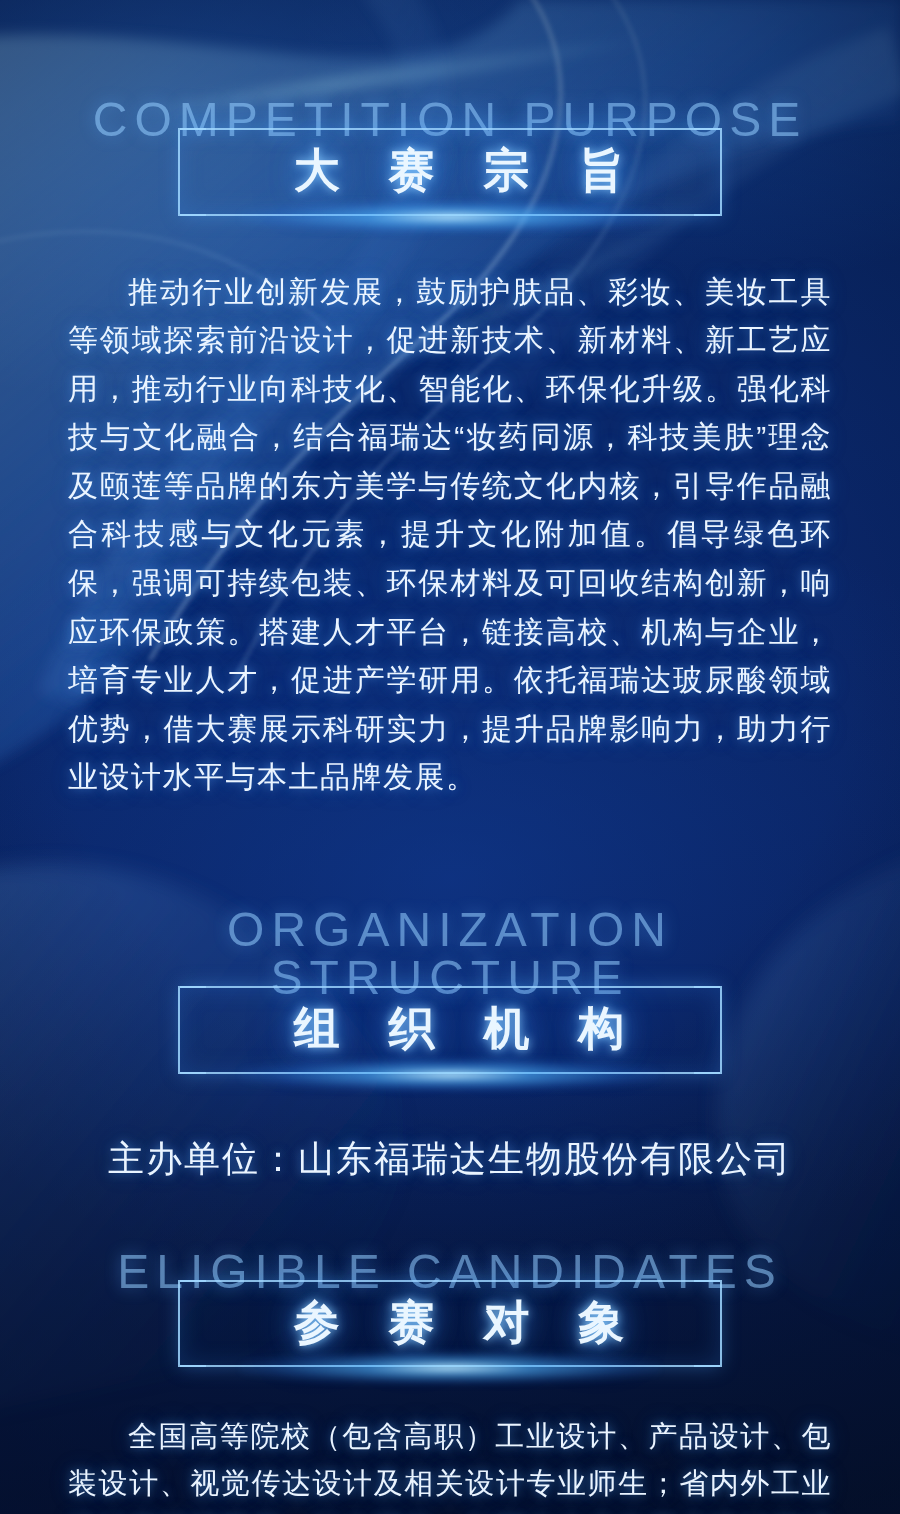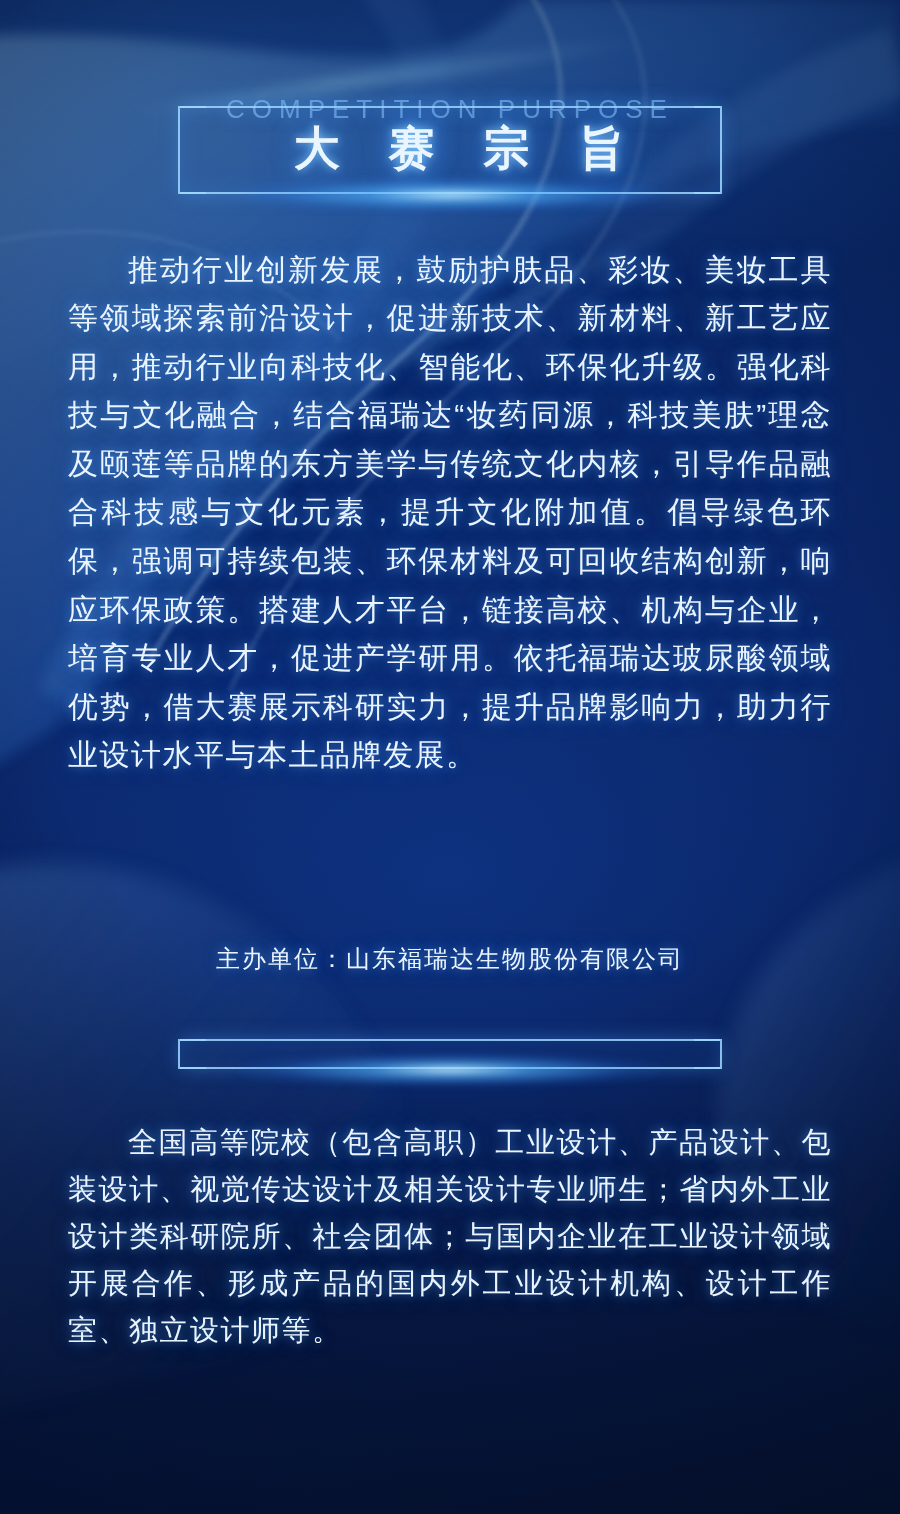--- a/index.html
+++ b/index.html
@@ -46,21 +46,21 @@
     z-index: 5;
     width: 900px;
   }
 
   
   .section-head {
     position: relative;
     text-align: center;
   }
   .eng-title {
-    font-size: 26px;
+    font-size: 48px;
     letter-spacing: 7px;
     color: rgba(150,205,255,0.55);
     font-weight: 400;
     text-transform: uppercase;
     line-height: 1;
     margin-bottom: -16px;
     text-shadow: 0 0 16px rgba(90,170,255,0.45);
     position: relative;
     z-index: 2;
   }
@@ -122,21 +122,21 @@
     letter-spacing: 1.5px;
     text-align: justify;
     text-justify: inter-ideograph;
     text-shadow: 0 0 10px rgba(90,170,255,0.55), 0 0 22px rgba(50,130,230,0.35);
   }
   .para.indent { text-indent: 60px; }
 
   .org-list {
     text-align: center;
     color: #eaf4ff;
-    font-size: 24px;
+    font-size: 36px;
     line-height: 1.62;
     letter-spacing: 2px;
     text-shadow: 0 0 10px rgba(90,170,255,0.55), 0 0 22px rgba(50,130,230,0.3);
   }
 
   .block-purpose { padding: 96px 68px 0; }
   .purpose-body { margin-top: 52px; }
   .block-org { padding: 74px 68px 0; }
   .org-body { margin-top: 56px; }
   .block-elig { padding: 60px 68px 0; }
@@ -210,30 +210,38 @@
           <div class="underglow"></div>
         </div>
       </div>
       <div class="purpose-body">
         <p class="para indent">推动行业创新发展，鼓励护肤品、彩妆、美妆工具等领域探索前沿设计，促进新技术、新材料、新工艺应用，推动行业向科技化、智能化、环保化升级。强化科技与文化融合，结合福瑞达“妆药同源，科技美肤”理念及颐莲等品牌的东方美学与传统文化内核，引导作品融合科技感与文化元素，提升文化附加值。倡导绿色环保，强调可持续包装、环保材料及可回收结构创新，响应环保政策。搭建人才平台，链接高校、机构与企业，培育专业人才，促进产学研用。依托福瑞达玻尿酸领域优势，借大赛展示科研实力，提升品牌影响力，助力行业设计水平与本土品牌发展。</p>
       </div>
     </div>
 
     <div class="block-org">
       <div class="section-head">
+        <div class="eng-title">ORGANIZATION STRUCTURE</div>
+        <div class="cn-frame">
+          <div class="brackets"></div>
+          <div class="cn-title">组 织 机 构</div>
+          <div class="underglow"></div>
+        </div>
       </div>
       <div class="org-body org-list">
         <div>主办单位：山东福瑞达生物股份有限公司</div>
       </div>
     </div>
 
     <div class="block-elig">
       <div class="section-head">
+        <div class="eng-title">ELIGIBLE CANDIDATES</div>
         <div class="cn-frame">
           <div class="brackets"></div>
+          <div class="cn-title">参 赛 对 象</div>
           <div class="underglow"></div>
         </div>
       </div>
       <div class="elig-body">
         <p class="para indent">全国高等院校（包含高职）工业设计、产品设计、包装设计、视觉传达设计及相关设计专业师生；省内外工业设计类科研院所、社会团体；与国内企业在工业设计领域开展合作、形成产品的国内外工业设计机构、设计工作室、独立设计师等。</p>
       </div>
     </div>
 
   </div>
 </div>

